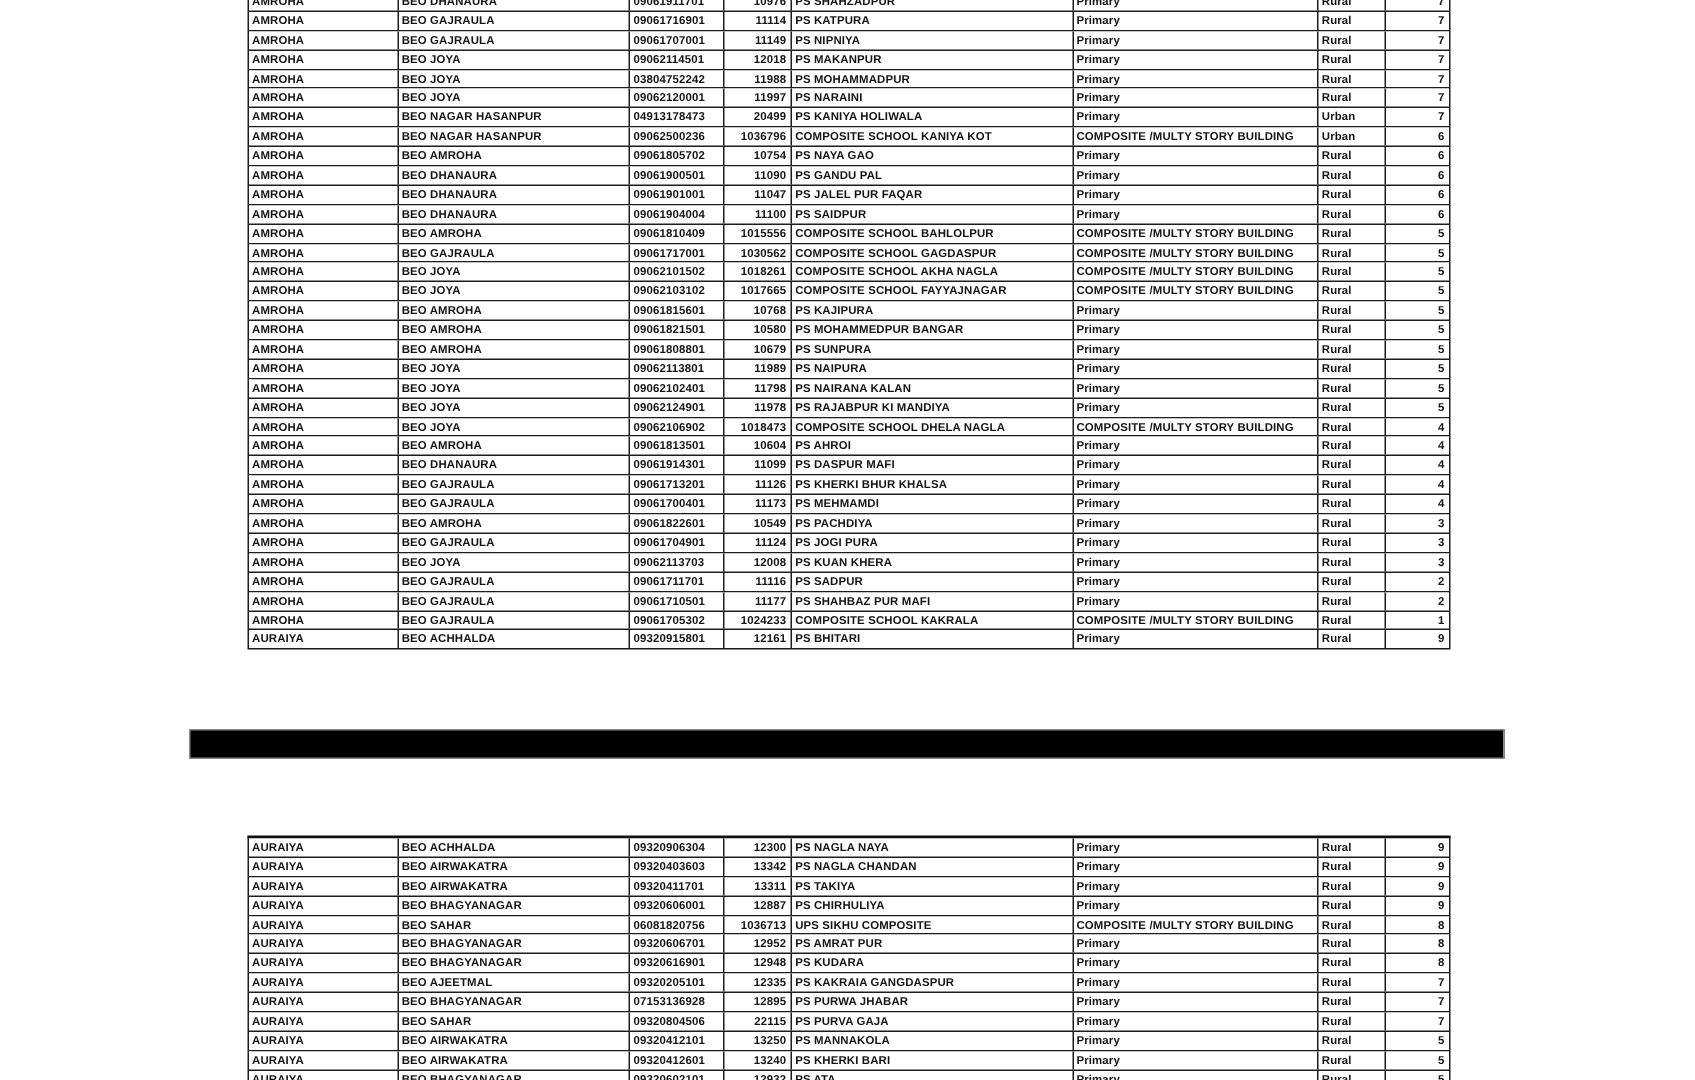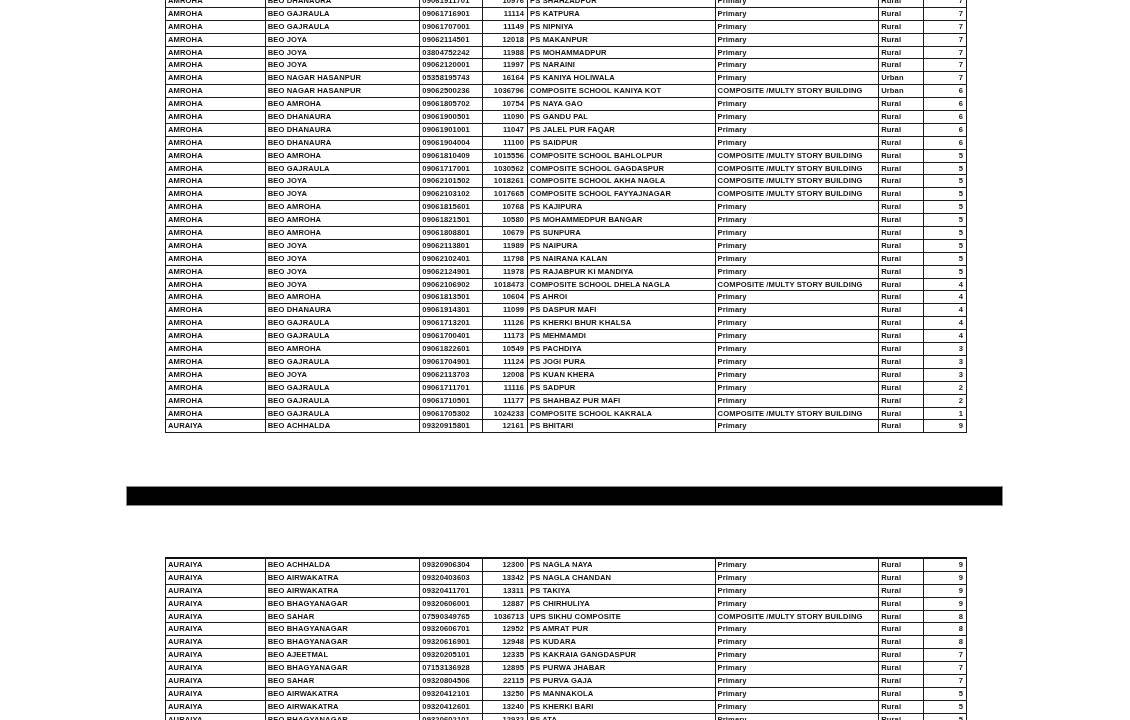--- a/index.html
+++ b/index.html
@@ -127,22 +127,22 @@
         <div class="t-cell c2">09062120001</div>
         <div class="t-cell c3">11997</div>
         <div class="t-cell c4">PS NARAINI</div>
         <div class="t-cell c5">Primary</div>
         <div class="t-cell c6">Rural</div>
         <div class="t-cell c7">7</div>
       </div>
       <div class="t-row">
         <div class="t-cell c0">AMROHA</div>
         <div class="t-cell c1">BEO NAGAR HASANPUR</div>
-        <div class="t-cell c2">05358195743</div>
-        <div class="t-cell c3">16164</div>
+        <div class="t-cell c2">04913178473</div>
+        <div class="t-cell c3">20499</div>
         <div class="t-cell c4">PS KANIYA HOLIWALA</div>
         <div class="t-cell c5">Primary</div>
         <div class="t-cell c6">Urban</div>
         <div class="t-cell c7">7</div>
       </div>
       <div class="t-row">
         <div class="t-cell c0">AMROHA</div>
         <div class="t-cell c1">BEO NAGAR HASANPUR</div>
         <div class="t-cell c2">09062500236</div>
         <div class="t-cell c3">1036796</div>
@@ -452,21 +452,21 @@
         <div class="t-cell c2">09320606001</div>
         <div class="t-cell c3">12887</div>
         <div class="t-cell c4">PS CHIRHULIYA</div>
         <div class="t-cell c5">Primary</div>
         <div class="t-cell c6">Rural</div>
         <div class="t-cell c7">9</div>
       </div>
       <div class="t-row">
         <div class="t-cell c0">AURAIYA</div>
         <div class="t-cell c1">BEO SAHAR</div>
-        <div class="t-cell c2">07590349765</div>
+        <div class="t-cell c2">06081820756</div>
         <div class="t-cell c3">1036713</div>
         <div class="t-cell c4">UPS SIKHU COMPOSITE</div>
         <div class="t-cell c5">COMPOSITE /MULTY STORY BUILDING</div>
         <div class="t-cell c6">Rural</div>
         <div class="t-cell c7">8</div>
       </div>
       <div class="t-row">
         <div class="t-cell c0">AURAIYA</div>
         <div class="t-cell c1">BEO BHAGYANAGAR</div>
         <div class="t-cell c2">09320606701</div>

